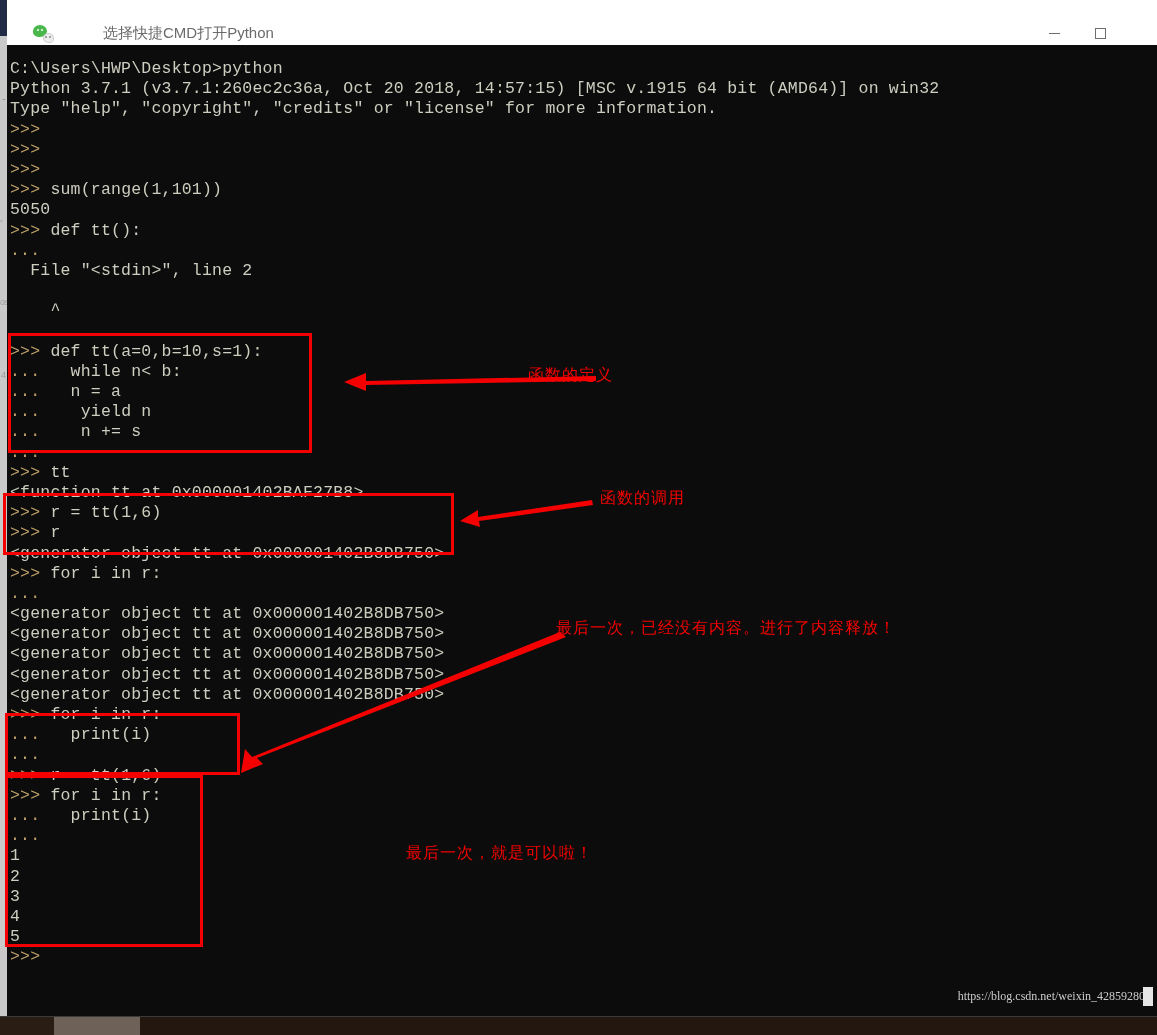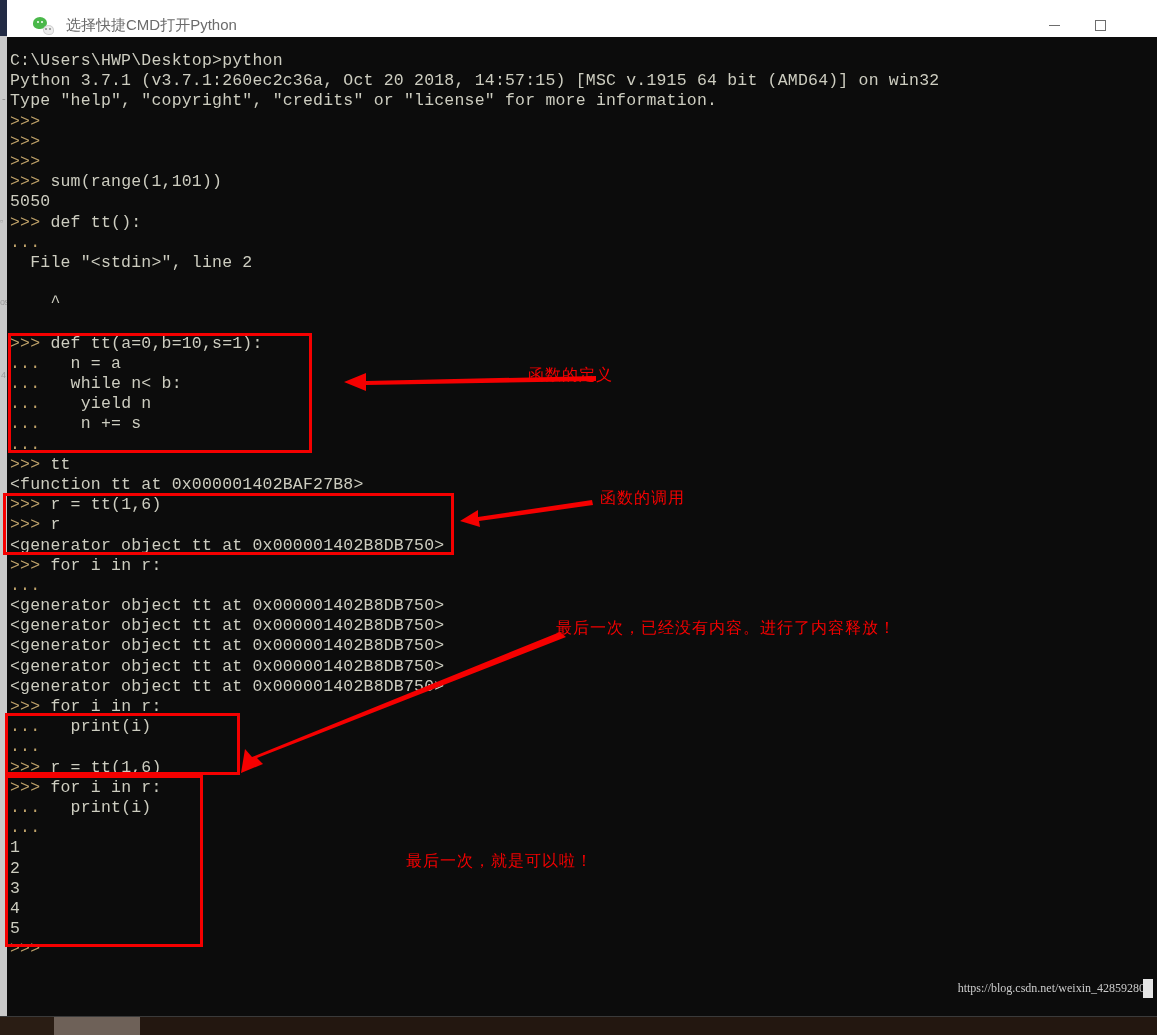--- a/index.html
+++ b/index.html
@@ -46,26 +46,27 @@
   }
   .ghost-dash {
     position: absolute;
     color: #8b8b8b;
     font-size: 11px;
   }
 
   
   .titlebar {
     position: absolute;
-    left: 7px; top: 8px;
+    left: 7px; top: 16px;
     width: 1150px; height: 36px;
     background: #ffffff;
     display: flex;
     align-items: center;
     border-bottom: 1px solid #f0f0f0;
+    gap: 37px;
   }
   .wechat-icon {
     margin-left: 26px;
     width: 21px; height: 18px;
     position: relative;
     flex: 0 0 auto;
   }
   .wechat-icon .bub-a {
     position: absolute;
     left: 0; top: 0;
@@ -117,21 +118,21 @@
   }
   .win-btn .maxbox {
     width: 11px; height: 11px;
     border: 1px solid #6d6d6d;
   }
   .win-spacer { width: 34px; height: 36px; }
 
   
   .console {
     position: absolute;
-    left: 7px; top: 37px;
+    left: 7px; top: 45px;
     width: 1150px; height: 981px;
     background: #0c0c0c;
     overflow: hidden;
     padding-left: 48px;
   }
   .console-inner {
     position: absolute;
     left: 0; top: 0;
     width: 100%;
     padding: 14px 0 0 3px;
@@ -253,22 +254,22 @@
         <div class="line"><span class="p">&gt;&gt;&gt;</span></div>
         <div class="line"><span class="p">&gt;&gt;&gt;</span> sum(range(1,101))</div>
         <div class="line">5050</div>
         <div class="line"><span class="p">&gt;&gt;&gt;</span> def tt():</div>
         <div class="line"><span class="p">...</span></div>
         <div class="line">  File "&lt;stdin&gt;", line 2</div>
         <div class="line"></div>
         <div class="line">    ^</div>
         <div class="line"></div>
         <div class="line"><span class="p">&gt;&gt;&gt;</span> def tt(a=0,b=10,s=1):</div>
+        <div class="line"><span class="p">...</span>   while n&lt; b:</div>
         <div class="line"><span class="p">...</span>   n = a</div>
-        <div class="line"><span class="p">...</span>   while n&lt; b:</div>
         <div class="line"><span class="p">...</span>    yield n</div>
         <div class="line"><span class="p">...</span>    n += s</div>
         <div class="line"><span class="p">...</span></div>
         <div class="line"><span class="p">&gt;&gt;&gt;</span> tt</div>
         <div class="line">&lt;function tt at 0x000001402BAF27B8&gt;</div>
         <div class="line"><span class="p">&gt;&gt;&gt;</span> r = tt(1,6)</div>
         <div class="line"><span class="p">&gt;&gt;&gt;</span> r</div>
         <div class="line">&lt;generator object tt at 0x000001402B8DB750&gt;</div>
         <div class="line"><span class="p">&gt;&gt;&gt;</span> for i in r:</div>
         <div class="line"><span class="p">...</span></div>
@@ -306,21 +307,21 @@
         <polygon points="560,632 252,757 245,749 241,773 263,764 257,758 566,637"></polygon>
       </g>
     </svg>
   <div class="redbox" style="left: 8px; top: 333px; width: 304px; height: 120px; border-color: rgb(245, 0, 0);"></div>
       <div class="redbox" style="left: 3px; top: 493px; width: 451px; height: 62px; border-color: rgb(245, 0, 0);"></div>
       <div class="redbox" style="left: 5px; top: 713px; width: 235px; height: 62px; border-color: rgb(245, 0, 0);"></div>
       <div class="redbox" style="left: 5px; top: 775px; width: 198px; height: 172px; border-color: rgb(245, 0, 0);"></div>
       <div class="redtext" style="left: 528px; top: 365px; color: rgb(245, 0, 0); text-align: center;">函数的定义</div>
       <div class="redtext" style="left: 600px; top: 488px; color: rgb(245, 0, 0);">函数的调用</div>
       <div class="redtext" style="left: 556px; top: 618px; color: rgb(245, 0, 0);">最后一次，已经没有内容。进行了内容释放！</div>
-      <div class="redtext" style="left: 406px; top: 843px; color: rgb(245, 0, 0); margin-top: 8px;">最后一次，就是可以啦！</div>
+      <div class="redtext" style="left: 406px; top: 843px; color: rgb(245, 0, 0);">最后一次，就是可以啦！</div>
     </div>
 
   <div class="console-bottom-strip"></div>
   <div class="taskbar">
     <div class="tb-a"></div>
     <div class="tb-b"></div>
   </div>
 
 </div>
 

